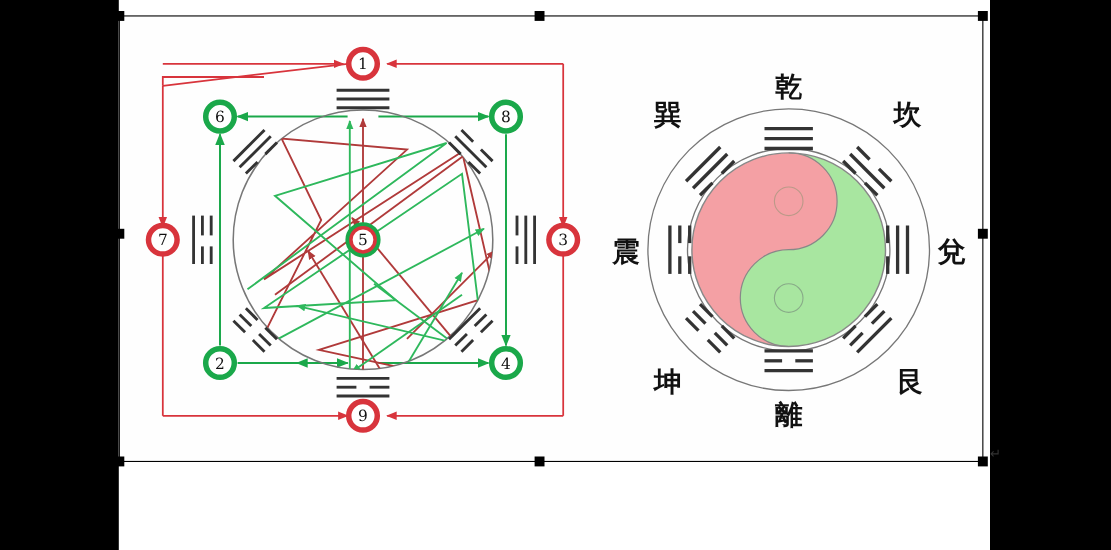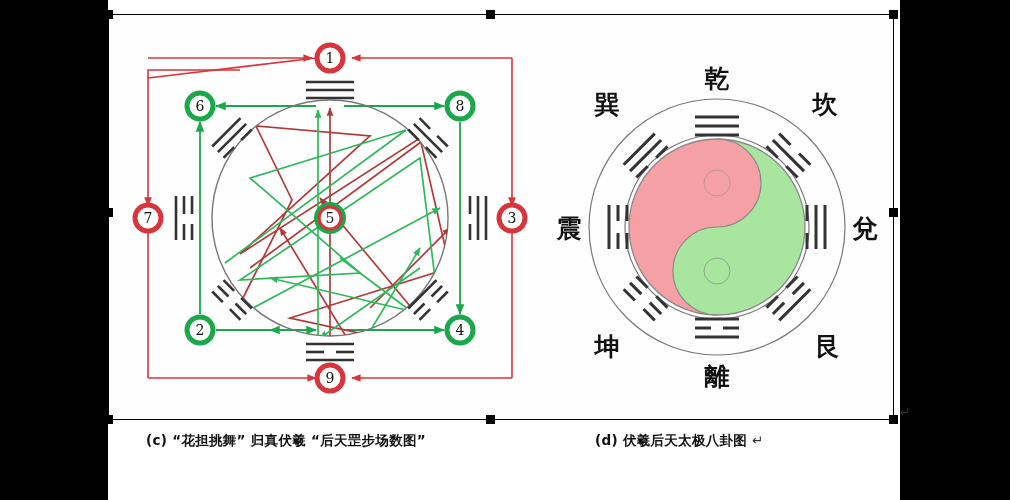--- a/index.html
+++ b/index.html
@@ -335,20 +335,15 @@
         <text x="62" y="300" text-anchor="middle">坤</text>
         <text x="24" y="182" text-anchor="middle">震</text>
         <text x="62" y="58" text-anchor="middle">巽</text>
       </g>
     </svg>
   </div>
 
   <div class="ret-mark">↵</div>
 
   <div class="caption-row">
-    <div class="caption cap-c">(c)  “花担挑舞” 归真伏羲 “后天罡步场数图”</div>
-    <div class="caption cap-d">
-      <span>(d)  伏羲后天太极八卦图</span>
-      <span class="pilcrow">↵</span>
-    </div>
   </div>
 
 </div>
 
 </body></html>

